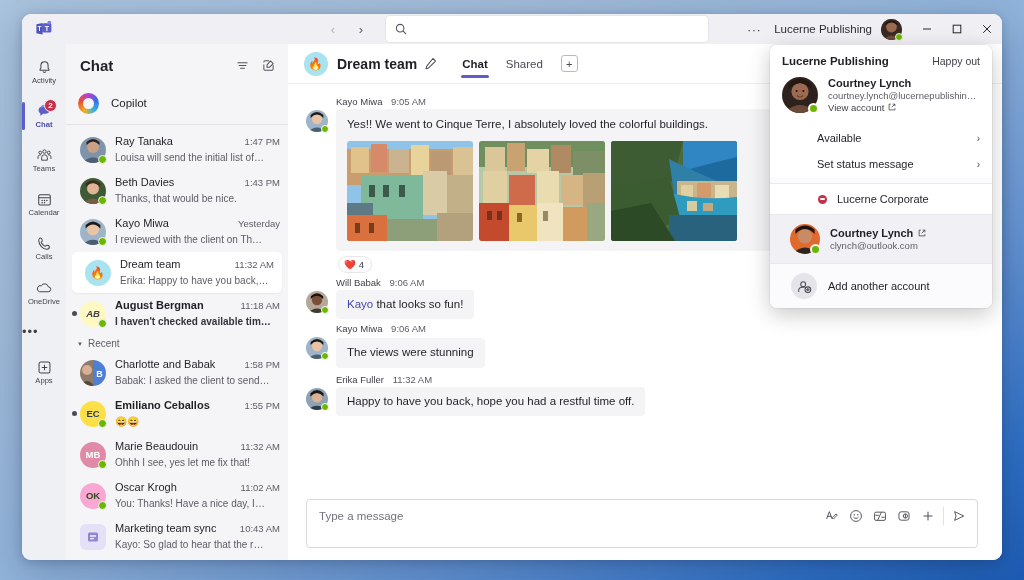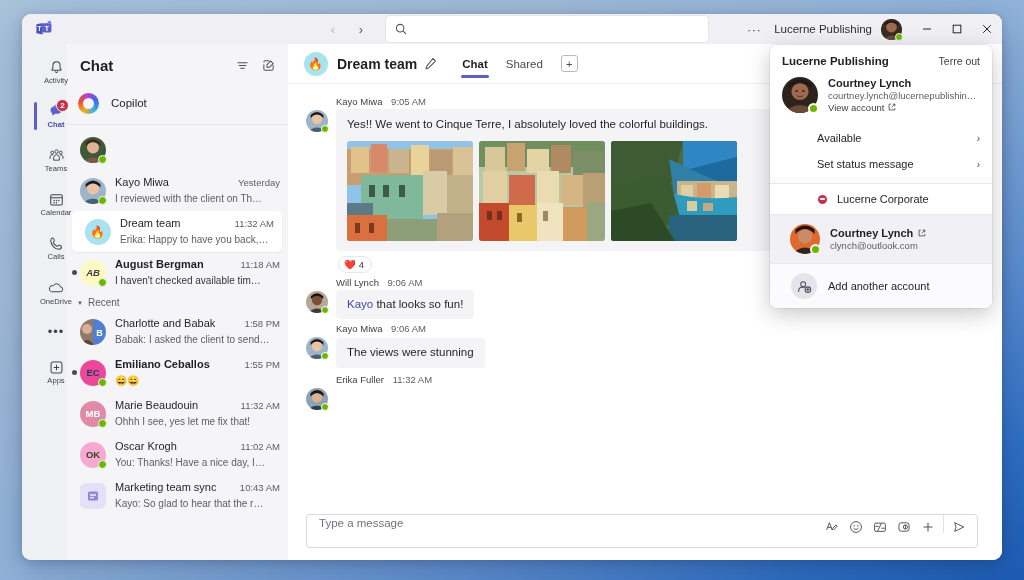--- a/index.html
+++ b/index.html
@@ -68,23 +68,22 @@
   .win-ctrls { display: flex; margin-left: 10px; }
   .win-btn {
     width: 30px; height: 30px; display: flex; align-items: center;
     justify-content: center; color: #25252c;
   }
   
   .body-row { flex: 1; display: flex; min-height: 0; }
   
   .rail {
     width: 44px; flex: 0 0 44px; background: #eff0f4;
-    display: flex; flex-direction: column; align-items: center;
+    display: flex; flex-direction: column; 
     padding-top: 6px;
-    padding-left: 24px;
   }
   .rail-item {
     width: 44px; height: 44px; display: flex; flex-direction: column;
     align-items: center; justify-content: center; gap: 1px;
     position: relative; color: #42424c; cursor: default;
   }
   .rail-item .lbl { font-size: 7.6px; line-height: 1; color: #42424c; }
   .rail-item.active .lbl { color: #4b4ba3; font-weight: 600; }
   .rail-item.active::before {
     content: ""; position: absolute; left: 0; top: 8px;
@@ -165,21 +164,21 @@
   .ci-name {
     font-size: 11px; color: #1f1f26; white-space: nowrap;
     overflow: hidden; text-overflow: ellipsis; max-width: 118px;
   }
   .ci-name.bold { font-weight: 700; }
   .ci-time { margin-left: auto; font-size: 9.5px; color: #5c5c66; white-space: nowrap; padding-left: 4px;}
   .ci-prev {
     font-size: 10px; color: #5c5c66; white-space: nowrap;
     overflow: hidden; text-overflow: ellipsis; max-width: 152px; margin-top: 1px;
   }
-  .ci-prev.bold { font-weight: 400; color: #33333d; }
+  .ci-prev.bold { font-weight: 700; color: #33333d; }
   
   .main { flex: 1; background: #ffffff; display: flex; flex-direction: column; min-width: 0;}
   .main-header {
     height: 40px; flex: 0 0 40px; display: flex; align-items: center;
     padding: 0 14px 0 16px; border-bottom: 1px solid #edeef2;
   }
   .team-av {
     width: 24px; height: 24px; border-radius: 50%; background: #a8e3ef;
     display: flex; align-items: center; justify-content: center; font-size: 12px;
     flex: 0 0 auto;
@@ -230,22 +229,22 @@
     display: inline-flex; align-items: center; gap: 3px;
     background: #fff; border: 1px solid #e6e6eb; border-radius: 11px;
     padding: 2px 7px 2px 5px; font-size: 9.5px; color: #41414b;
     margin-top: 5px; margin-left: 2px;
   }
   .mention { color: #4346b0; font-weight: 400; }
   .stack-gap { margin-top: 4px; }
   
   .compose-wrap { padding: 8px 24px 12px 18px; }
   .compose {
-    height: 34px; border: 1px solid #d8d8e0; border-radius: 4px;
-    display: flex; padding: 0 6px 16px 12px;
+    height: 49px; border: 1px solid #d8d8e0; border-radius: 4px;
+    display: flex; align-items: center; padding: 0 6px 16px 12px;
     background: #fff;
   }
   .compose-input {
     border: none; outline: none; flex: 1; font-size: 11.5px;
     font-family: "Liberation Sans", sans-serif; color: #1f1f26;
   }
   .compose-input::placeholder { color: #72727e; }
   .cmp-btn {
     width: 24px; height: 24px; display: flex; align-items: center;
     justify-content: center; color: #52525c; border-radius: 4px;
@@ -451,32 +450,59 @@
 
       <div class="copilot-row">
         <span class="copilot-ic"></span>
         <span class="copilot-lbl">Copilot</span>
       </div>
       <div class="cl-divider"></div>
 
       <div class="scrollarea">
 
 
+        <div class="chat-item">
+          <span class="av">
+            <span class="inner">
+              <svg width="26" height="26" viewBox="0 0 26 26">
+                  <rect width="26" height="26" fill="#7f93aa"></rect>
+                  <circle cx="13" cy="10" r="6" fill="#caa184"></circle>
+                  <path d="M2 26 Q13 15 24 26 Z" fill="#4d5f73"></path>
+                  <path d="M6.5 8 Q13 1 19.5 8 L19.5 5 Q13 -1 6.5 5 Z" fill="#2b2320"></path>
+                </svg>
+            </span>
+            <span class="pres available"></span>
+          </span>
+          <span class="ci-text">
+            <span class="ci-top">
+              <span class="ci-name">Ray Tanaka</span>
+              <span class="ci-time">1:47 PM</span>
+            </span>
+            <span class="ci-prev">Louisa will send the initial list of…</span>
+          </span>
+        </div>
 
         <div class="chat-item">
           <span class="av">
             <span class="inner">
               <svg width="26" height="26" viewBox="0 0 26 26">
                   <rect width="26" height="26" fill="#3e5a37"></rect>
                   <circle cx="13" cy="10.5" r="6" fill="#e0b597"></circle>
                   <path d="M2 26 Q13 15.5 24 26 Z" fill="#7a5b45"></path>
                   <path d="M5.8 9 Q13 1.5 20.2 9 L20.2 5.5 Q13 -1 5.8 5.5 Z" fill="#3f2a1c"></path>
                 </svg>
             </span>
             <span class="pres available"></span>
+          </span>
+          <span class="ci-text">
+            <span class="ci-top">
+              <span class="ci-name">Beth Davies</span>
+              <span class="ci-time">1:43 PM</span>
+            </span>
+            <span class="ci-prev">Thanks, that would be nice.</span>
           </span>
         </div>
 
         <div class="chat-item">
           <span class="av">
             <span class="inner">
               <svg width="26" height="26" viewBox="0 0 26 26">
                   <rect width="26" height="26" fill="#9db4c9"></rect>
                   <circle cx="13" cy="10.5" r="6" fill="#e8c4a4"></circle>
                   <path d="M2 26 Q13 15.5 24 26 Z" fill="#4a6072"></path>
@@ -543,21 +569,21 @@
             <span class="ci-top">
               <span class="ci-name">Charlotte and Babak</span>
               <span class="ci-time">1:58 PM</span>
             </span>
             <span class="ci-prev">Babak: I asked the client to send…</span>
           </span>
         </div>
 
         <div class="chat-item">
           <span class="unread-dot"></span>
-          <span class="av" style="background:#ec4899;color:#1f3d63;">
+          <span class="av" style="background:#fde047;color:#1f3d63;">
             <span>EC</span>
             <span class="pres available"></span>
           </span>
           <span class="ci-text">
             <span class="ci-top">
               <span class="ci-name bold">Emiliano Ceballos</span>
               <span class="ci-time">1:55 PM</span>
             </span>
             <span class="ci-prev bold">😄😄</span>
           </span>
@@ -738,21 +764,21 @@
                   <rect width="22" height="22" fill="#b4a898"></rect>
                   <circle cx="11" cy="9" r="5.2" fill="#7a4f36"></circle>
                   <path d="M1.5 22 Q11 13 20.5 22 Z" fill="#3f3a34"></path>
                   <path d="M4.8 8 Q11 1.4 17.2 8 L17.2 5.2 Q11 -0.8 4.8 5.2 Z" fill="#191310"></path>
                 </svg>
             </span>
             <span class="pres available"></span>
           </span>
           <div class="msg-body">
             <div class="msg-meta">
-              <span class="who">Will Lynch</span>
+              <span class="who">Will Babak</span>
               <span class="when">9:06 AM</span>
             </div>
             <div class="bubble">
               <span class="mention">Kayo</span><span> that looks so fun!</span>
             </div>
           </div>
         </div>
 
         <div class="msg-group" style="margin-top:4px;">
           <span class="msg-av">
@@ -789,20 +815,23 @@
                   <path d="M4.4 8.6 Q11 1.4 17.6 8.6 L17.6 5.2 Q11 -1 4.4 5.2 Z" fill="#20191a"></path>
                 </svg>
             </span>
             <span class="pres available"></span>
           </span>
           <div class="msg-body">
             <div class="msg-meta">
               <span class="who">Erika Fuller</span>
               <span class="when">11:32 AM</span>
             </div>
+            <div class="bubble">
+              <span>Happy to have you back, hope you had a restful time off.</span>
+            </div>
           </div>
         </div>
 
       </div>
 
       <div class="compose-wrap">
         <div class="compose">
           <input class="compose-input" placeholder="Type a message" style="">
           <div class="cmp-btn">
             <svg width="14" height="14" viewBox="0 0 16 16">
@@ -847,21 +876,21 @@
         </div>
       </div>
     </div>
   </div>
 </div>
 
 <div class="flyout">
   <div class="fly-top">
     <div class="fly-org-row">
       <span class="fly-org">Lucerne Publishing</span>
-      <span class="fly-signout">Terre out</span>
+      <span class="fly-signout">Happy out</span>
     </div>
     <div class="fly-user">
       <span class="fly-av">
         <span class="inner">
           <svg width="36" height="36" viewBox="0 0 36 36">
             <rect width="36" height="36" fill="#2e221c"></rect>
             <circle cx="18" cy="14.5" r="8.6" fill="#9c6a50"></circle>
             <path d="M2 36 Q18 20 34 36 Z" fill="#6b4a38"></path>
             <path d="M6.6 12 Q18 0 29.4 12 L29.4 7 Q18 -3 6.6 7 Z" fill="#241812"></path>
             <circle cx="14.6" cy="14" r="1.1" fill="#2a1a12"></circle>

